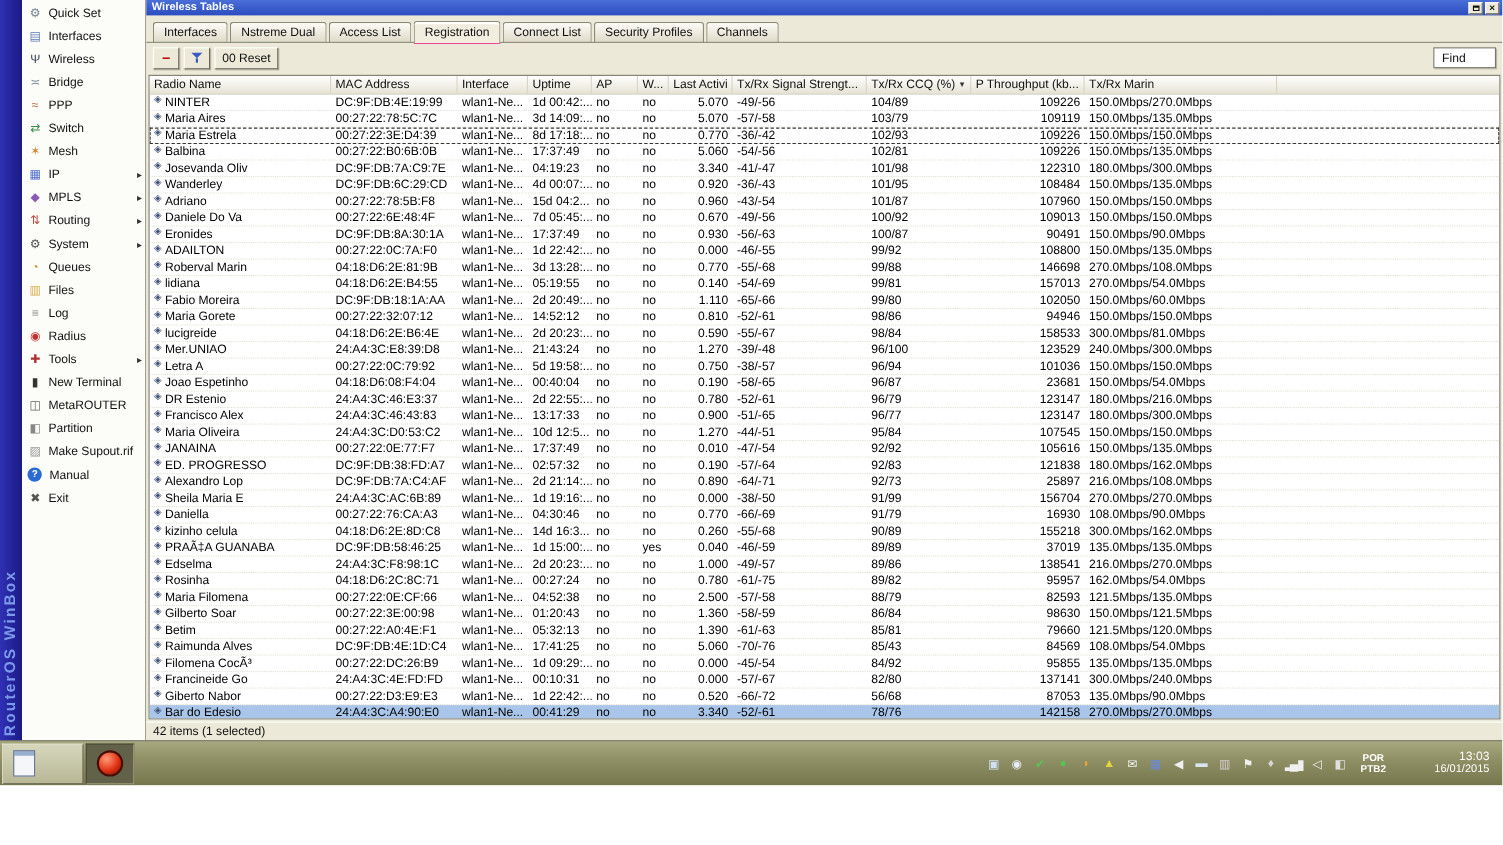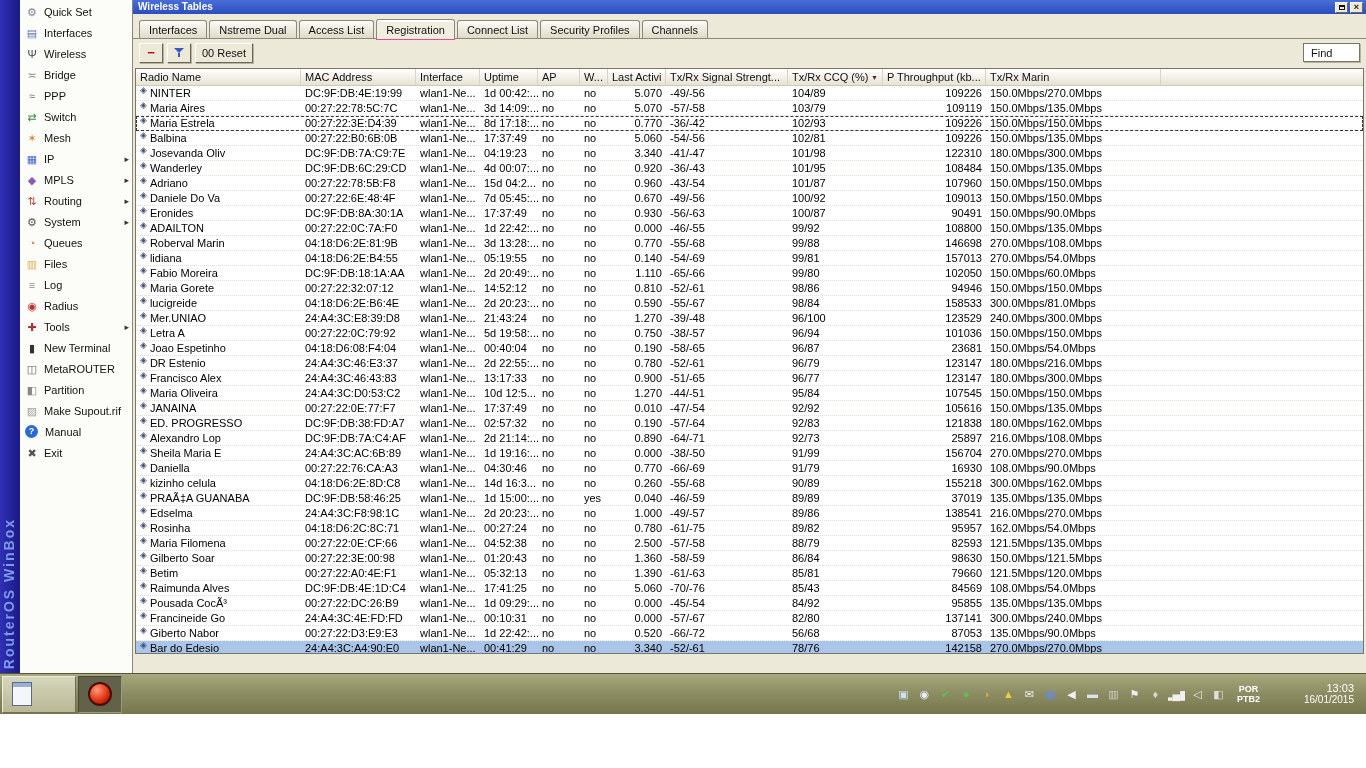--- a/index.html
+++ b/index.html
@@ -919,21 +919,21 @@
             <div class="cell c7" data-name="cell-tx-rx-signal-strengt">-70/-76</div>
             <div class="cell c8" data-name="cell-tx-rx-ccq">85/43</div>
             <div class="cell c9" data-name="cell-p-throughput-kb">84569</div>
             <div class="cell c10" data-name="cell-tx-rx-rate">108.0Mbps/54.0Mbps</div>
             <div class="cell c11" data-name="cell-filler"></div>
           </div>
 
   <div class="row" data-name="table-row">
             <div class="cell c0" data-name="cell-radio-name">
               <span class="row-icon" data-name="registration-entry-icon">◈</span>
-              <span data-name="radio-name-text">Pousada CocÃ³</span>
+              <span data-name="radio-name-text">Filomena CocÃ³</span>
             </div>
             <div class="cell c1" data-name="cell-mac-address">00:27:22:DC:26:B9</div>
             <div class="cell c2" data-name="cell-interface">wlan1-Ne...</div>
             <div class="cell c3" data-name="cell-uptime">1d 09:29:...</div>
             <div class="cell c4" data-name="cell-ap">no</div>
             <div class="cell c5" data-name="cell-w">no</div>
             <div class="cell c6" data-name="cell-last-activit">0.000</div>
             <div class="cell c7" data-name="cell-tx-rx-signal-strengt">-45/-54</div>
             <div class="cell c8" data-name="cell-tx-rx-ccq">84/92</div>
             <div class="cell c9" data-name="cell-p-throughput-kb">95855</div>
@@ -990,20 +990,23 @@
             <div class="cell c6" data-name="cell-last-activit">3.340</div>
             <div class="cell c7" data-name="cell-tx-rx-signal-strengt">-52/-61</div>
             <div class="cell c8" data-name="cell-tx-rx-ccq">78/76</div>
             <div class="cell c9" data-name="cell-p-throughput-kb">142158</div>
             <div class="cell c10" data-name="cell-tx-rx-rate">270.0Mbps/270.0Mbps</div>
             <div class="cell c11" data-name="cell-filler"></div>
           </div>
 </div>
     </div>
 
+    <footer class="statusbar" data-name="status-bar">
+      <span data-name="item-count">42 items (1 selected)</span>
+    </footer>
   </section>
 
   <div class="taskbar" data-name="taskbar">
     <div class="ql ql-files" data-name="taskbar-button-files">
       <span class="ql-doc" data-name="notepad-icon"></span>
     </div>
     <div class="ql active" data-name="taskbar-button-winbox">
       <span class="wb-ball" data-name="winbox-app-icon"></span>
     </div>
     <div class="tray" data-name="system-tray">

